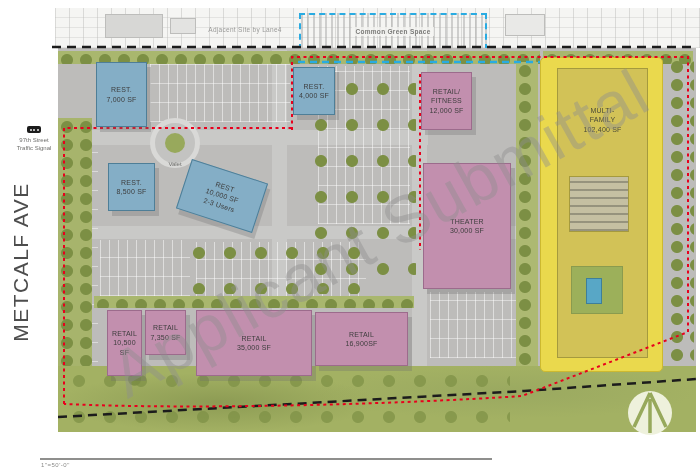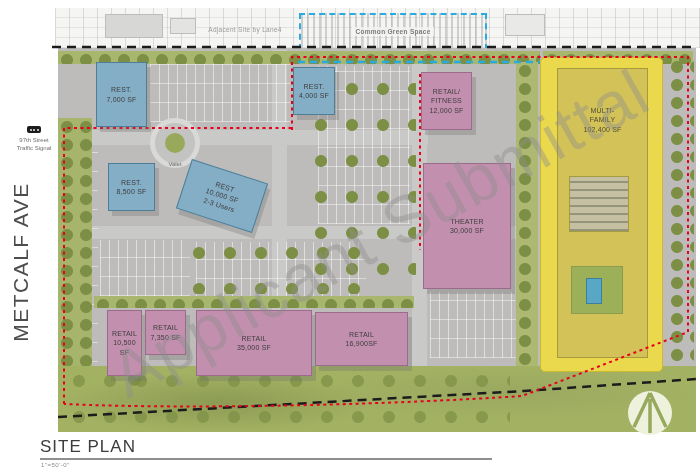--- a/index.html
+++ b/index.html
@@ -167,19 +167,18 @@
   <div class="bldg pink" style="left:315px; top:312px; width:93px; height:54px;">RETAIL
 16,900SF</div>
 
   <svg class="abs" style="left:626px; top:389px; z-index:6;" width="48" height="48" viewBox="0 0 48 48">
     <circle cx="24" cy="24" r="22" fill="#eef1dc"></circle>
     <path d="M24 4 L40 38 M24 4 L8 38 M24 10 V44" stroke="#97a95c" stroke-width="3.5" fill="none"></path>
   </svg>
 
   <div class="abs street-label" style="left:-64px; top:250px;">METCALF AVE</div>
 
-  <div class="abs title" style="left:40px; top:437px;">SITE PLAN</div>
   <div class="abs title-rule" style="left:40px; top:458px; width:452px;"></div>
   <div class="abs scale" style="left:41px; top:462px;">1"=50'-0"</div>
 
   <div class="abs watermark" style="left:-30px; top:195px; font-family:'Liberation Sans', sans-serif;">Applicant Submittal</div>
 
 </div>
 
 </body></html>

